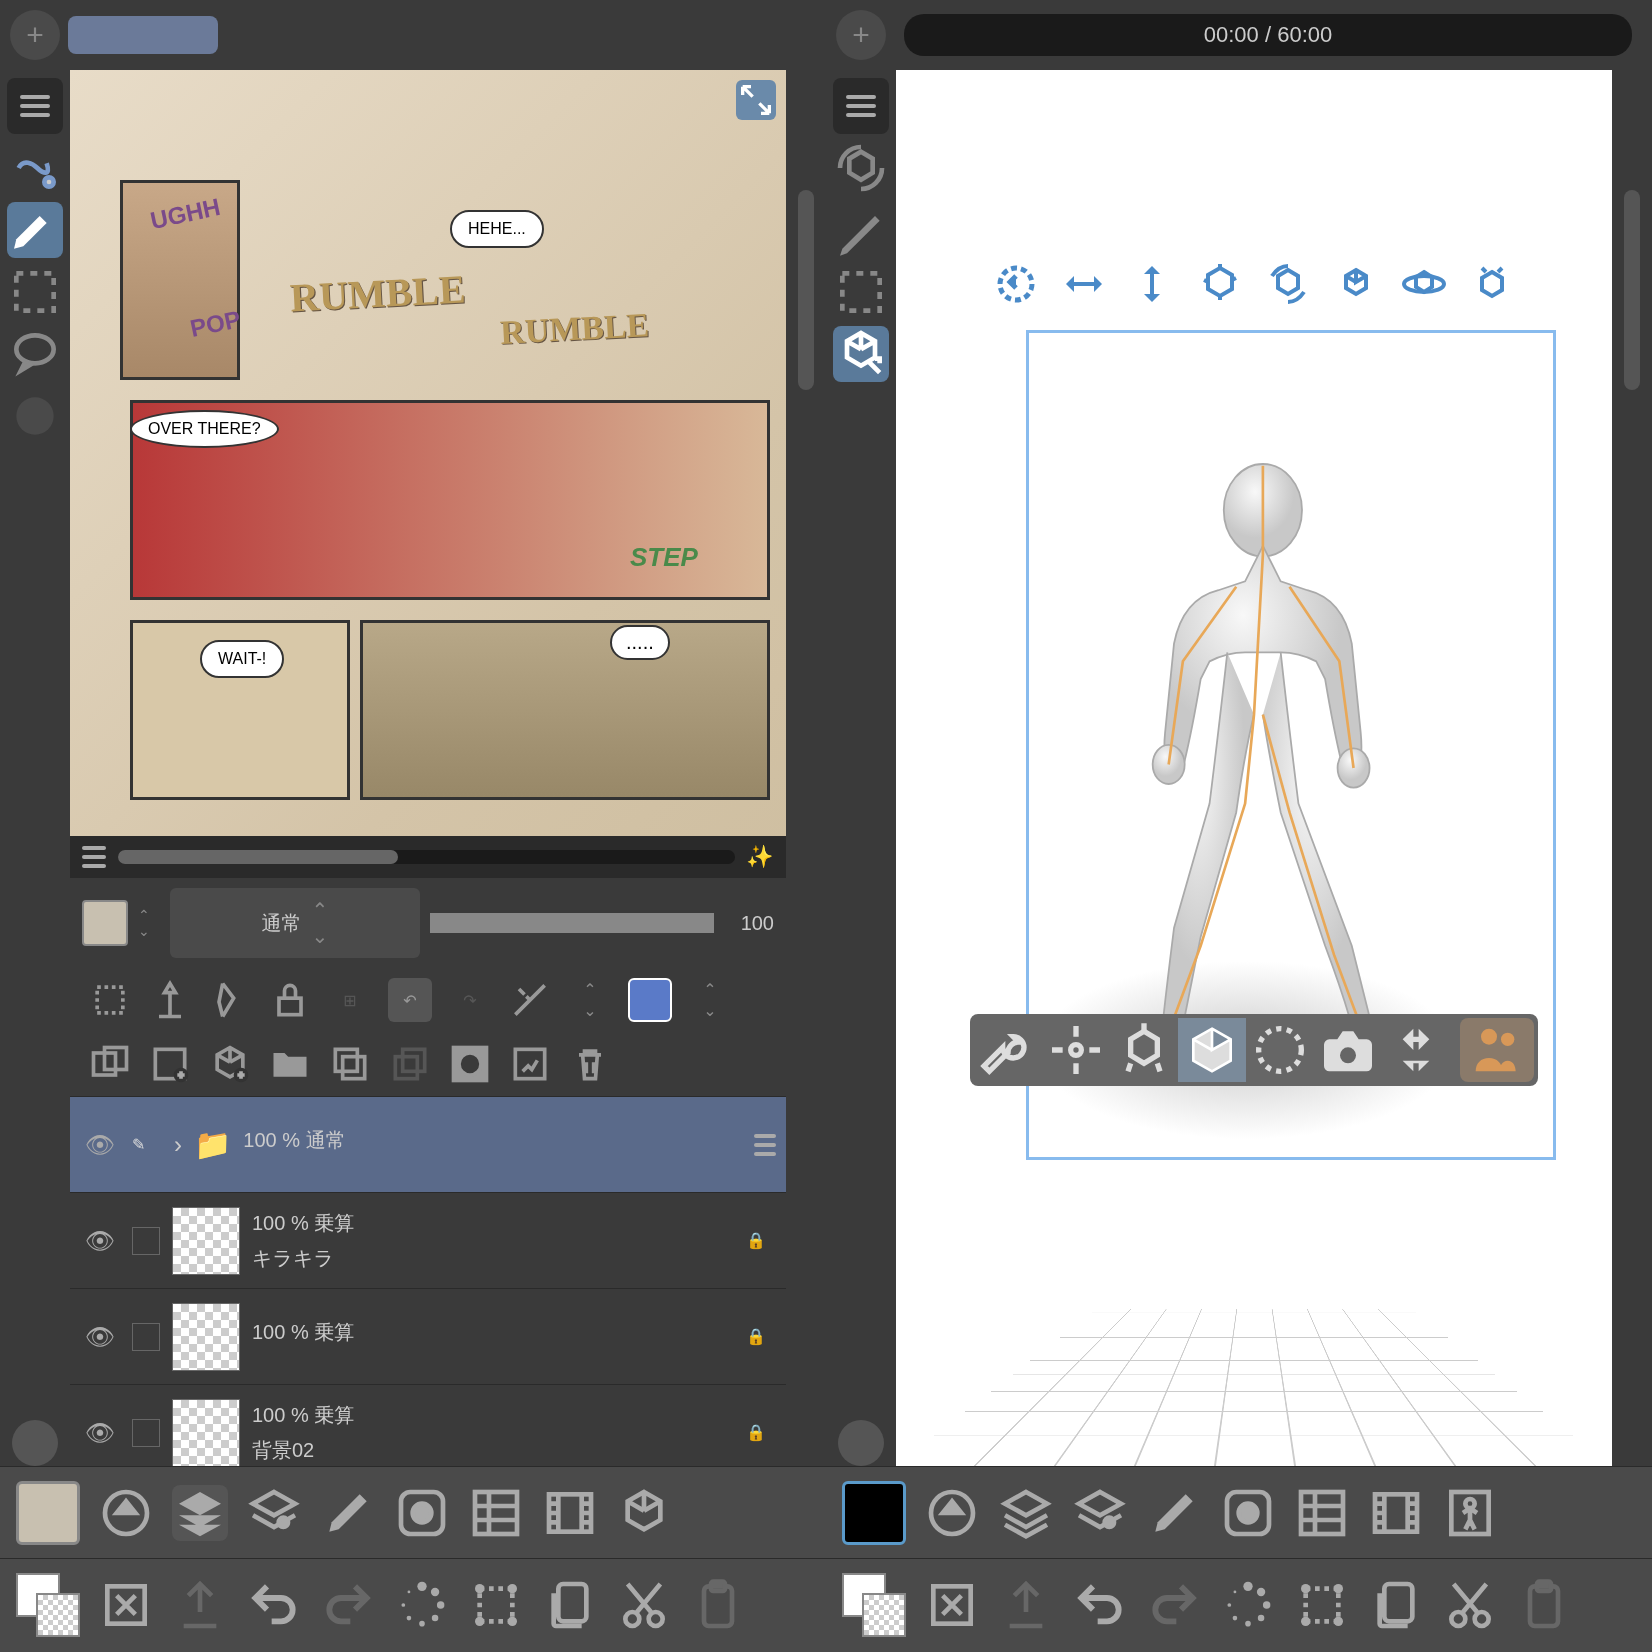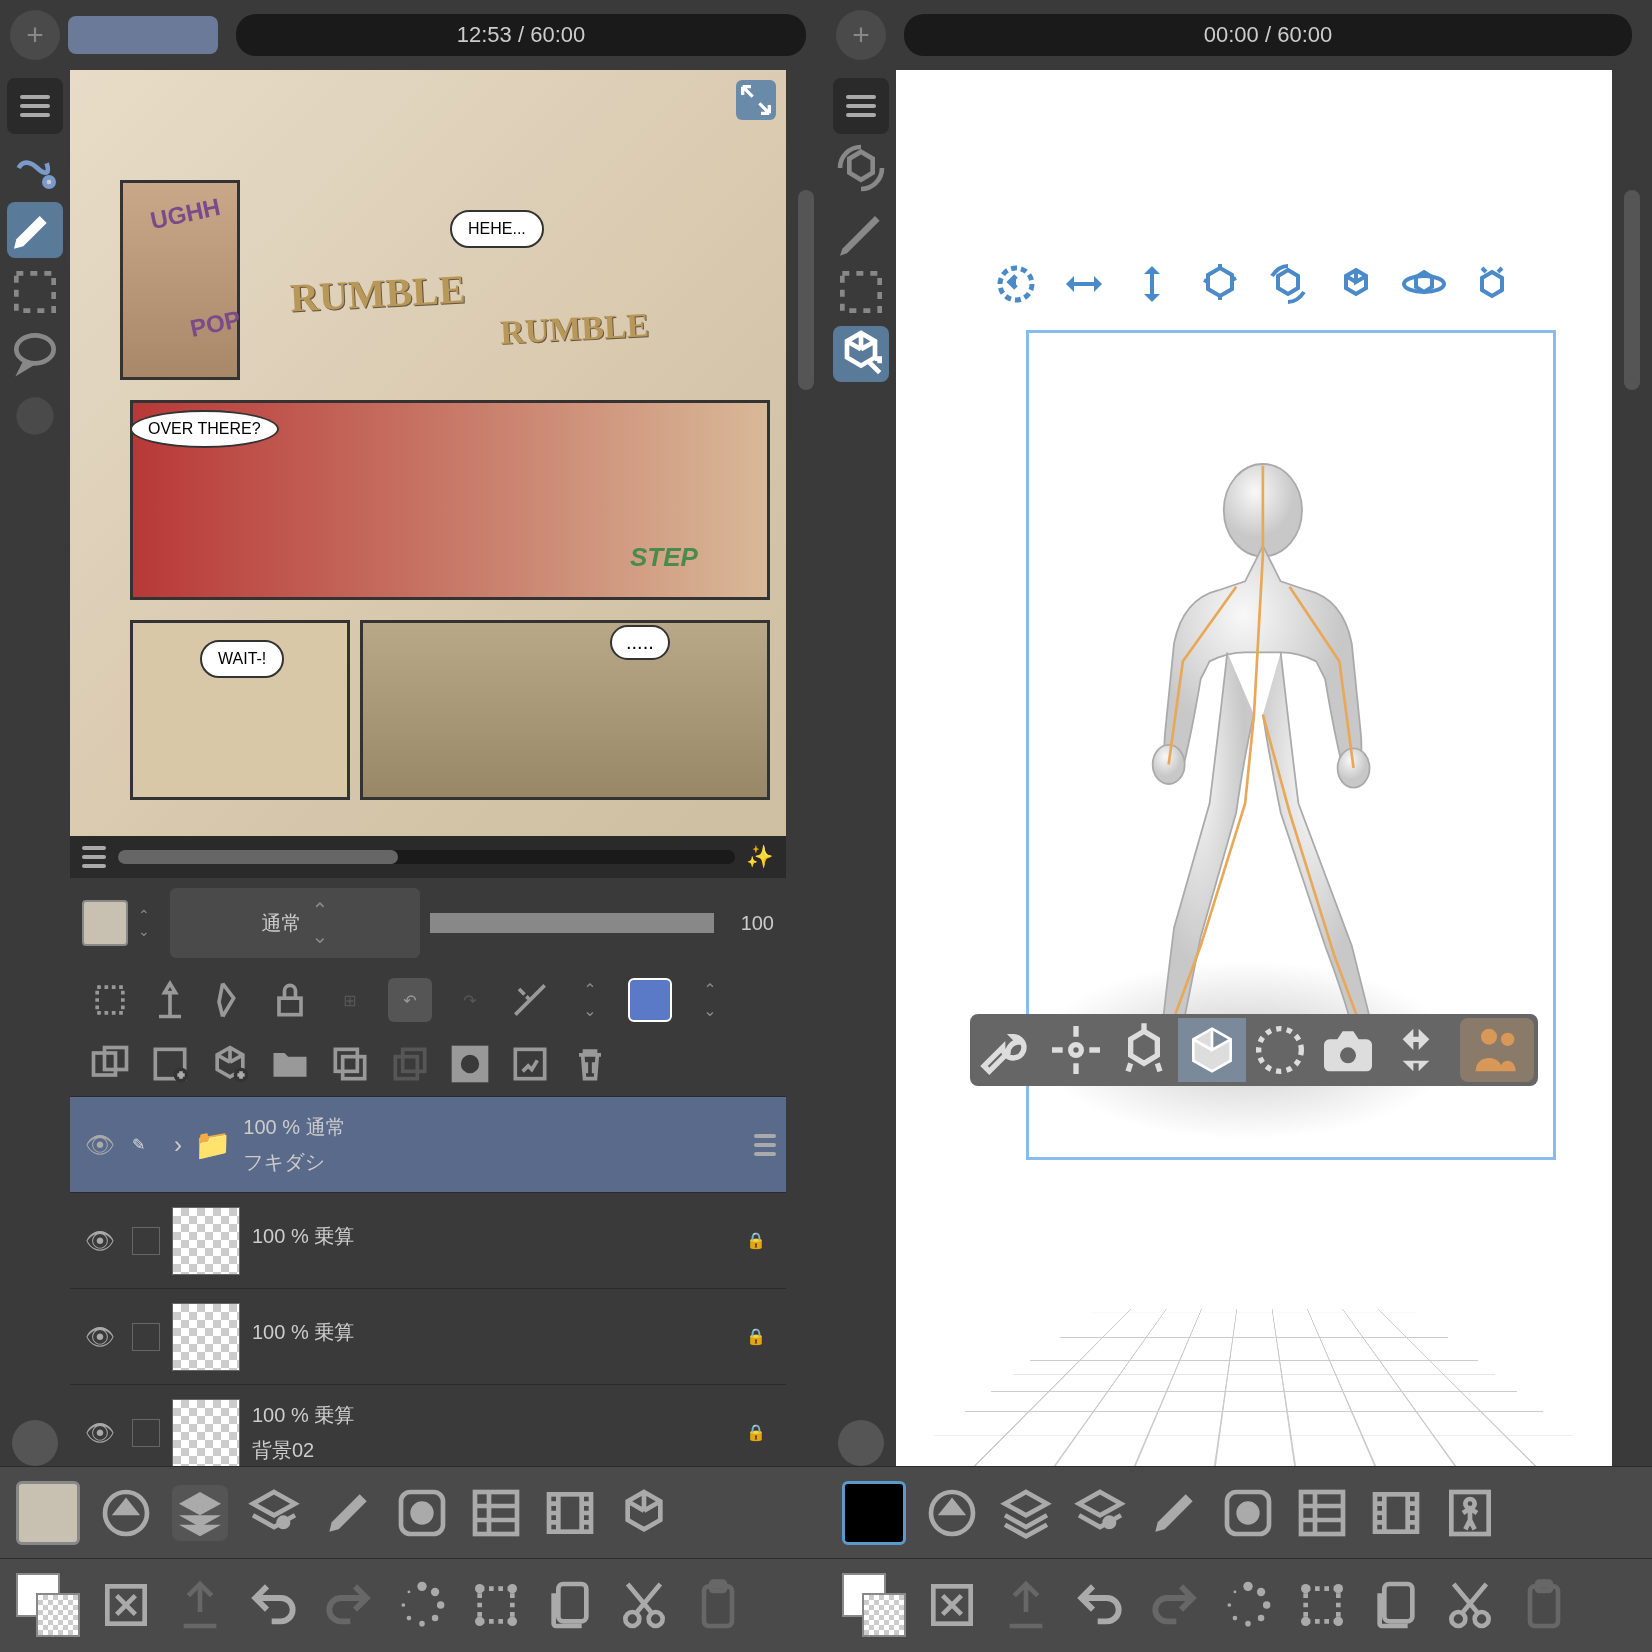--- a/index.html
+++ b/index.html
@@ -67,21 +67,20 @@
 .color-box{width:46px;height:46px;background:#c8c0b0;border:2px solid #888;border-radius:4px;}
 .color-box-stepper{width:22px;display:flex;flex-direction:column;color:#888;font-size:14px;}
 </style>
 </head>
 <body>
 
 <div class="pane">
   <div class="top-bar">
     <div class="add-btn">+</div>
     <div class="blue-pill"></div>
-    <div class="time-pill">12:53 / 60:00</div>
   </div>
 
   <div class="main-area">
     <div class="left-tools">
       <div class="tool-btn dark">
           <div class="hamburger">
             <span></span>
             <span></span>
             <span></span>
           </div>
@@ -270,34 +269,34 @@
             </div>
         </div>
         <div class="layer-list">
           <div class="layer-row selected">
             <div class="eye">👁</div>
             <div style="width:30px;color:#ddd">✎</div>
             <div style="color:#ccc;font-size:24px">›</div>
             <div style="color:#ccc;font-size:30px">📁</div>
             <div class="layer-info">
               <div class="ln1"><span>100 %</span> <span>通常</span></div>
-              <div>フキダシ</div>
             </div>
             <div class="hamburger" style="width:22px">
                 <span></span>
                 <span></span>
                 <span></span>
               </div>
           </div>
           <div class="layer-row">
             <div class="eye">👁</div>
             <div class="chk"></div>
             <div class="layer-thumb"></div>
             <div class="layer-info">
               <div class="ln1"><span>100 %</span> <span>乗算</span></div>
+              <div>キラキラ</div>
             </div>
             <div class="layer-meta-icon">🔒</div>
           </div>
           <div class="layer-row">
             <div class="eye">👁</div>
             <div class="chk"></div>
             <div class="layer-thumb"></div>
             <div class="layer-info">
               <div class="ln1"><span>100 %</span> <span>乗算</span></div>
             </div>

